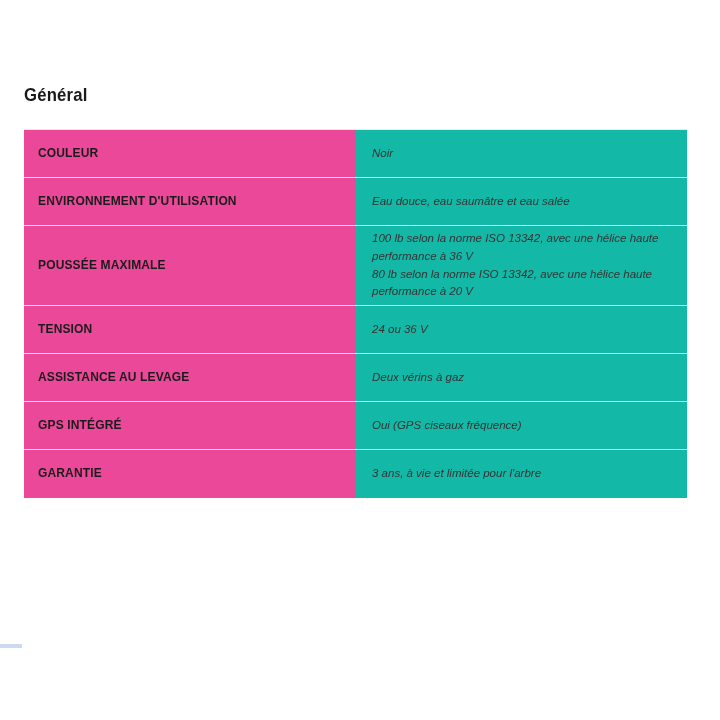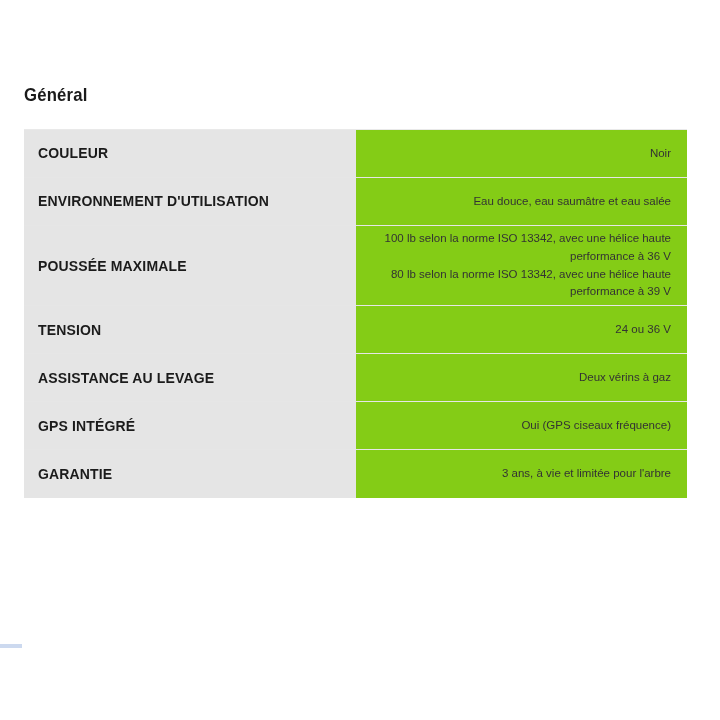--- a/index.html
+++ b/index.html
@@ -52,41 +52,42 @@
     vertical-align: middle;
     padding: 4px 0;
   }
 
   .spec-table tr:first-child td {
     border-top: 1px solid #e9e9e9;
   }
 
   td.label-cell {
     width: 332px;
-    background: #e5e5e5;
+    background: #ec4899;
     padding-left: 14px;
     padding-right: 10px;
-    font-size: 14px;
+    font-size: 12px;
     font-weight: bold;
     letter-spacing: 0.15px;
     color: #1b1b1b;
     text-transform: uppercase;
     line-height: 1.3;
     border-right: 0;
   }
 
   td.value-cell {
     width: 331px;
-    background: #84cc16;
-    text-align: right;
+    background: #14b8a6;
+    text-align: left;
     font-size: 11.5px;
     color: #333333;
     line-height: 1.55;
     padding-left: 16px;
     padding-right: 16px;
+    font-style: italic;
   }
 
   td.value-cell .check {
     font-size: 15px;
     font-weight: bold;
     color: #111111;
     line-height: 1;
   }
 
   .value-line { display: block; }
@@ -125,21 +126,21 @@
         <tr>
           <td class="label-cell">ENVIRONNEMENT D'UTILISATION</td>
           <td class="value-cell">Eau douce, eau saumâtre et eau salée</td>
         </tr>
         <tr>
           <td class="label-cell">POUSSÉE MAXIMALE</td>
           <td class="value-cell">
             <span class="value-line">100 lb selon la norme ISO 13342, avec une hélice haute</span>
             <span class="value-line">performance à 36 V</span>
             <span class="value-line">80 lb selon la norme ISO 13342, avec une hélice haute</span>
-            <span class="value-line">performance à 39 V</span>
+            <span class="value-line">performance à 20 V</span>
           </td>
         </tr>
         <tr>
           <td class="label-cell">TENSION</td>
           <td class="value-cell">24 ou 36 V</td>
         </tr>
         <tr>
           <td class="label-cell">ASSISTANCE AU LEVAGE</td>
           <td class="value-cell">Deux vérins à gaz</td>
         </tr>

